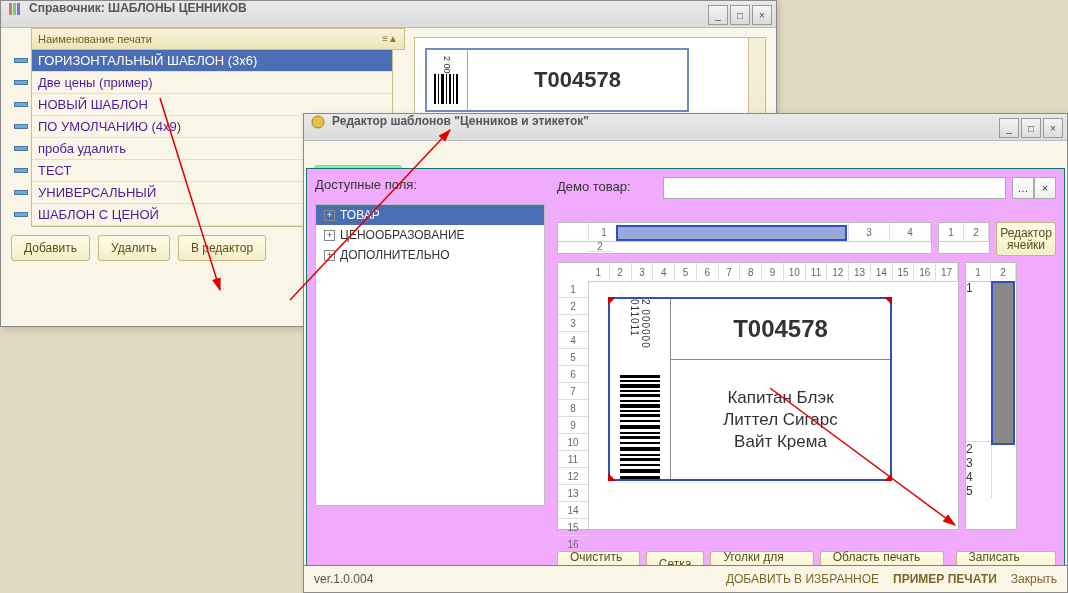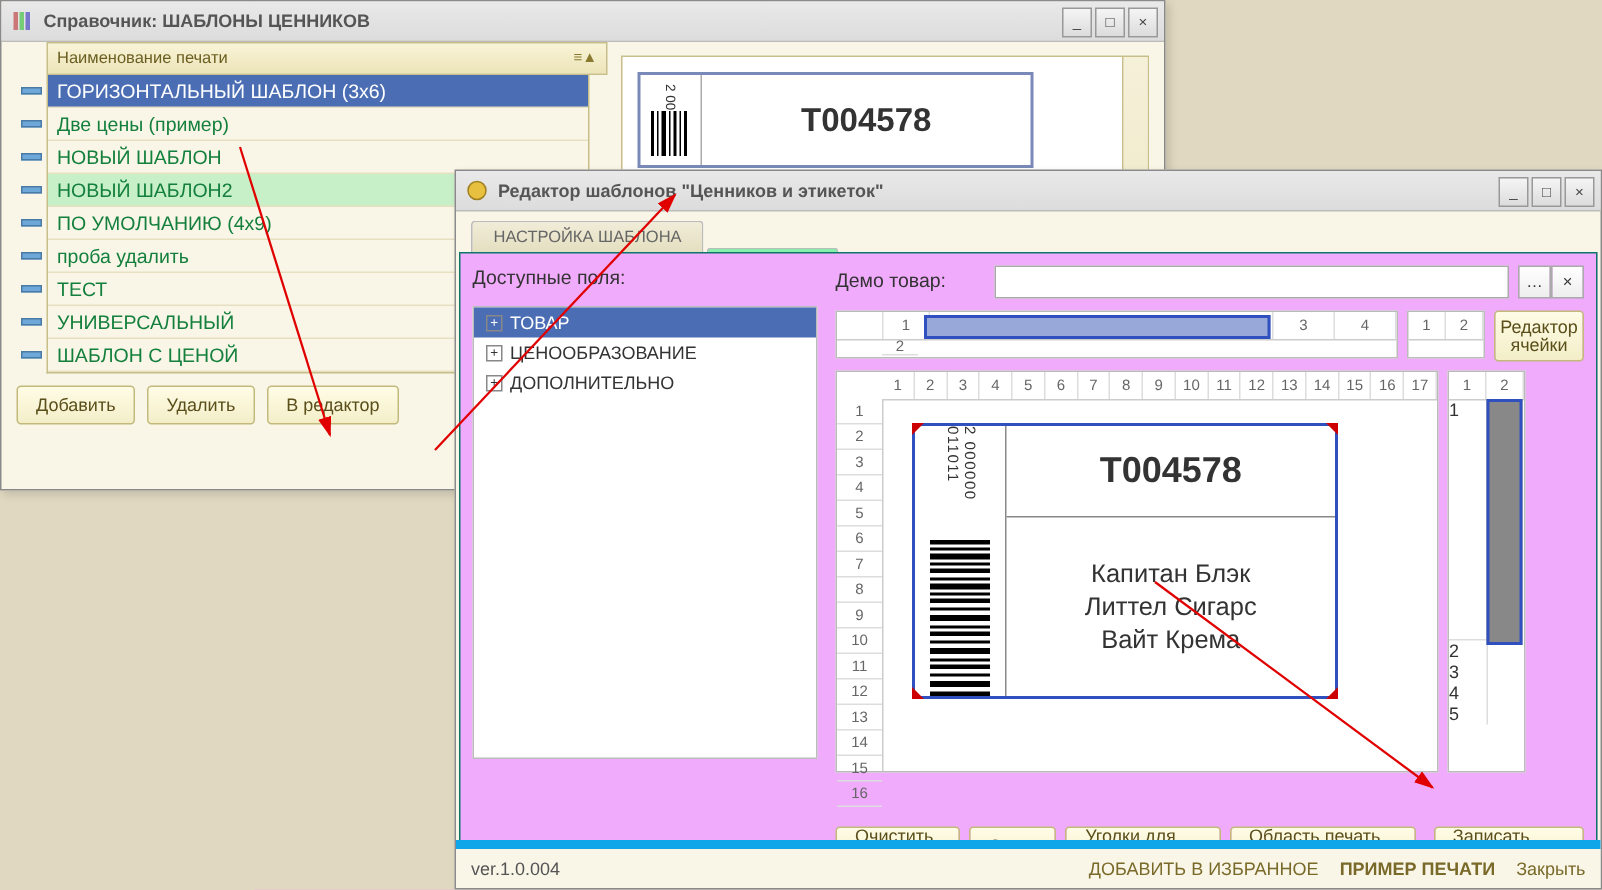--- a/index.html
+++ b/index.html
@@ -1,26 +1,26 @@
 <!DOCTYPE html>
 <html><head>
 <meta charset="utf-8">
 <style>
   html,body{margin:0;padding:0;font-family:Arial,sans-serif;font-size:12px;color:#333;background:#e0d8c0;width:1068px;height:593px;overflow:hidden}
   .window{position:absolute;background:#f9f6e8;border:1px solid #8a8a8a;box-shadow:2px 2px 6px rgba(0,0,0,.15)}
-  .titlebar{height:26px;background:linear-gradient(#e9e9e9,#dcdcdc);display:flex;align-items:center;padding:0 6px;border-bottom:1px solid #bbb;position:relative}
+  .titlebar{height:26px;background:linear-gradient(#e9e9e9,#dcdcdc);display:flex;padding:0 6px;border-bottom:1px solid #bbb;position:relative}
   .titlebar .icon{width:16px;height:16px;margin-right:6px}
   .titlebar .ttl{font-size:12px;font-weight:bold;color:#555}
   .winbtns{position:absolute;right:4px;top:4px;display:flex;gap:2px}
   .winbtn{width:18px;height:18px;background:linear-gradient(#f5f5f5,#dcdcdc);border:1px solid #999;display:flex;align-items:center;justify-content:center;font-size:10px;color:#444;cursor:pointer}
   .bigbtn{display:block;margin:6px 10px;height:26px;background:linear-gradient(#fffce6,#f3eec8);border:1px solid #c2b97a;border-radius:4px;font-size:13px;font-weight:bold;color:#7a6a2a;text-align:center;line-height:26px;cursor:pointer}
   .gridhdr{height:20px;background:linear-gradient(#f9f4d8,#ece4b8);border:1px solid #c8be8a;margin:0 20px 0 30px;display:flex;align-items:center;padding:0 6px;font-size:11px;color:#6b5e20;position:relative}
   .gridhdr .sort{position:absolute;right:6px;top:4px;font-size:10px;color:#8a7a30}
   .rows{margin:0 20px 0 30px;border-left:1px solid #c8be8a;border-right:1px solid #c8be8a;border-bottom:1px solid #c8be8a}
-  .row{height:21px;display:flex;align-items:center;padding:0 6px;border-bottom:1px solid #e6e0c0;font-size:13px;color:#15803d;cursor:pointer;position:relative}
+  .row{height:21px;display:flex;align-items:center;padding:0 6px;border-bottom:1px solid #e6e0c0;font-size:13px;color:#4c1d95;cursor:pointer;position:relative}
   .row .dash{position:absolute;left:-18px;width:12px;height:3px;background:#6ea8d8;border:1px solid #4a7aa6}
   .row.sel{background:#4a6db3;color:#fff}
   .row.green{background:#c8f0c8}
   .toolbar{display:flex;gap:8px;margin:8px 10px}
   .btn{height:24px;padding:0 12px;background:linear-gradient(#fffce6,#f3eec8);border:1px solid #c2b97a;border-radius:3px;font-size:12px;color:#5a4e1a;cursor:pointer;display:flex;align-items:center;justify-content:center}
   .preview-pane{position:absolute;right:10px;top:36px;width:350px;height:280px;background:#fff;border:1px solid #c8be8a}
   .preview-scroll{position:absolute;right:0;top:0;width:16px;height:100%;background:linear-gradient(#f5f0d8,#e8e0b8);border-left:1px solid #c8be8a}
   .tag-preview{position:absolute;left:10px;top:10px;width:260px;height:60px;border:2px solid #7a8ab8;background:#fff;display:flex}
   .tag-preview .bar{width:40px;border-right:1px solid #aaa;display:flex;flex-direction:column;align-items:center;justify-content:center;font-size:10px}
   .tag-preview .code{flex:1;display:flex;align-items:center;justify-content:center;font-size:22px;font-weight:bold}
@@ -30,38 +30,38 @@
   .tab.active{background:#86efac;color:#333;position:relative;top:18px}
   .editor-body{border:1px solid #0f766e;margin:0 2px;padding:8px;background:#f0abfc;height:400px;position:relative}
   .section-label{font-size:13px;color:#333;margin-bottom:4px}
   .left-col{position:absolute;left:8px;top:8px;width:230px}
   .tree{border:1px solid #bbb;background:#fff;height:300px;margin-top:12px}
   .tree-item{padding:3px 6px 3px 24px;font-size:12px;color:#333;position:relative;cursor:pointer}
   .tree-item::before{content:"";position:absolute;left:8px;top:5px;width:9px;height:9px;border:1px solid #888;font-size:9px;line-height:8px;text-align:center}
   .tree-item.plus::before{content:"+"}
   .tree-item.sel{background:#4a6db3;color:#fff}
   .right-col{position:absolute;left:250px;right:8px;top:8px}
-  .demo-row{display:flex;align-items:center;gap:6px;margin-bottom:8px}
+  .demo-row{display:flex;align-items:center;gap:6px;margin-bottom:23px}
   .demo-input{flex:1;height:20px;border:1px solid #aaa;background:#fff}
   .demo-btns{display:flex}
   .demo-btns .sq{width:20px;height:20px;border:1px solid #aaa;background:linear-gradient(#fff,#eee);font-size:11px;display:flex;align-items:center;justify-content:center;cursor:pointer}
   .mini-grid{border:1px solid #bbb;background:#fff;position:relative}
   .mg1{width:400px;height:30px}
   .ruler{height:18px;display:flex;border-bottom:1px solid #ccc}
   .ruler .cell{border-right:1px solid #ddd;font-size:10px;color:#666;display:flex;align-items:center;justify-content:center}
   .ruler-v{position:absolute;left:0;top:18px;bottom:0;width:30px;border-right:1px solid #ccc}
   .ruler-v .rcell{height:16px;border-bottom:1px solid #ddd;font-size:10px;color:#666;display:flex;align-items:center;justify-content:center}
   .canvas{position:absolute;left:30px;top:18px;right:0;bottom:0}
   .bluebox{position:absolute;border:2px solid #3050c0;background:#fff}
   .main-grid{width:400px;height:266px;position:relative;border:1px solid #bbb;background:#fff;margin-top:6px}
   .side-tiny{width:50px;height:30px;border:1px solid #bbb;background:#fff;position:relative;margin-left:6px}
   .side-tiny2{width:50px;height:266px;border:1px solid #bbb;background:#fff;position:relative;margin:6px 0 0 6px}
   .cell-ed{width:60px;text-align:center;font-size:11px;color:#444;margin-left:6px}
   .bottom-btns{position:absolute;bottom:8px;left:250px;right:8px;display:flex;gap:6px}
-  .statusbar{position:absolute;bottom:0;left:0;right:0;height:26px;border-top:6px solid #0ea5e9;display:flex;align-items:center;padding:0 10px;font-size:12px;color:#555;background:#f9f6e8}
+  .statusbar{position:absolute;bottom:0;left:0;right:0;height:26px;border-top:1px solid #0ea5e9;display:flex;align-items:center;padding:0 10px;font-size:12px;color:#555;background:#f9f6e8}
   .statusbar .spacer{flex:1}
   .statusbar .link{color:#7a6a2a;cursor:pointer;margin-left:14px}
   .statusbar .link.bold{font-weight:bold}
   .arrow-svg{position:absolute;pointer-events:none}
 </style>
 </head>
 <body>
 
 <div class="window" style="left:0;top:0;width:775px;height:325px">
   <div class="titlebar">
@@ -88,24 +88,20 @@
         <span class="dash"></span>
         <span>ГОРИЗОНТАЛЬНЫЙ ШАБЛОН (3x6)</span>
       </div>
     <div class="row">
         <span class="dash"></span>
         <span>Две цены (пример)</span>
       </div>
     <div class="row">
         <span class="dash"></span>
         <span>НОВЫЙ ШАБЛОН</span>
-      </div>
-    <div class="row green">
-        <span class="dash"></span>
-        <span>НОВЫЙ ШАБЛОН2</span>
       </div>
     <div class="row">
         <span class="dash"></span>
         <span>ПО УМОЛЧАНИЮ (4x9)</span>
       </div>
     <div class="row">
         <span class="dash"></span>
         <span>проба удалить</span>
       </div>
     <div class="row">
@@ -156,21 +152,20 @@
         </svg>
     </span>
     <span class="ttl">Редактор шаблонов "Ценников и этикеток"</span>
     <div class="winbtns">
       <div class="winbtn">_</div>
       <div class="winbtn">□</div>
       <div class="winbtn">×</div>
     </div>
   </div>
   <div class="tabs">
-    <div class="tab">НАСТРОЙКА ШАБЛОНА</div>
     <div class="tab active">РЕДАКТОР</div>
   </div>
   <div class="editor-body">
     <div class="left-col">
       <div class="section-label">Доступные поля:</div>
       <div class="tree">
         <div class="tree-item plus sel">ТОВАР</div>
         <div class="tree-item plus">ЦЕНООБРАЗОВАНИЕ</div>
         <div class="tree-item plus">ДОПОЛНИТЕЛЬНО</div>
       </div>

